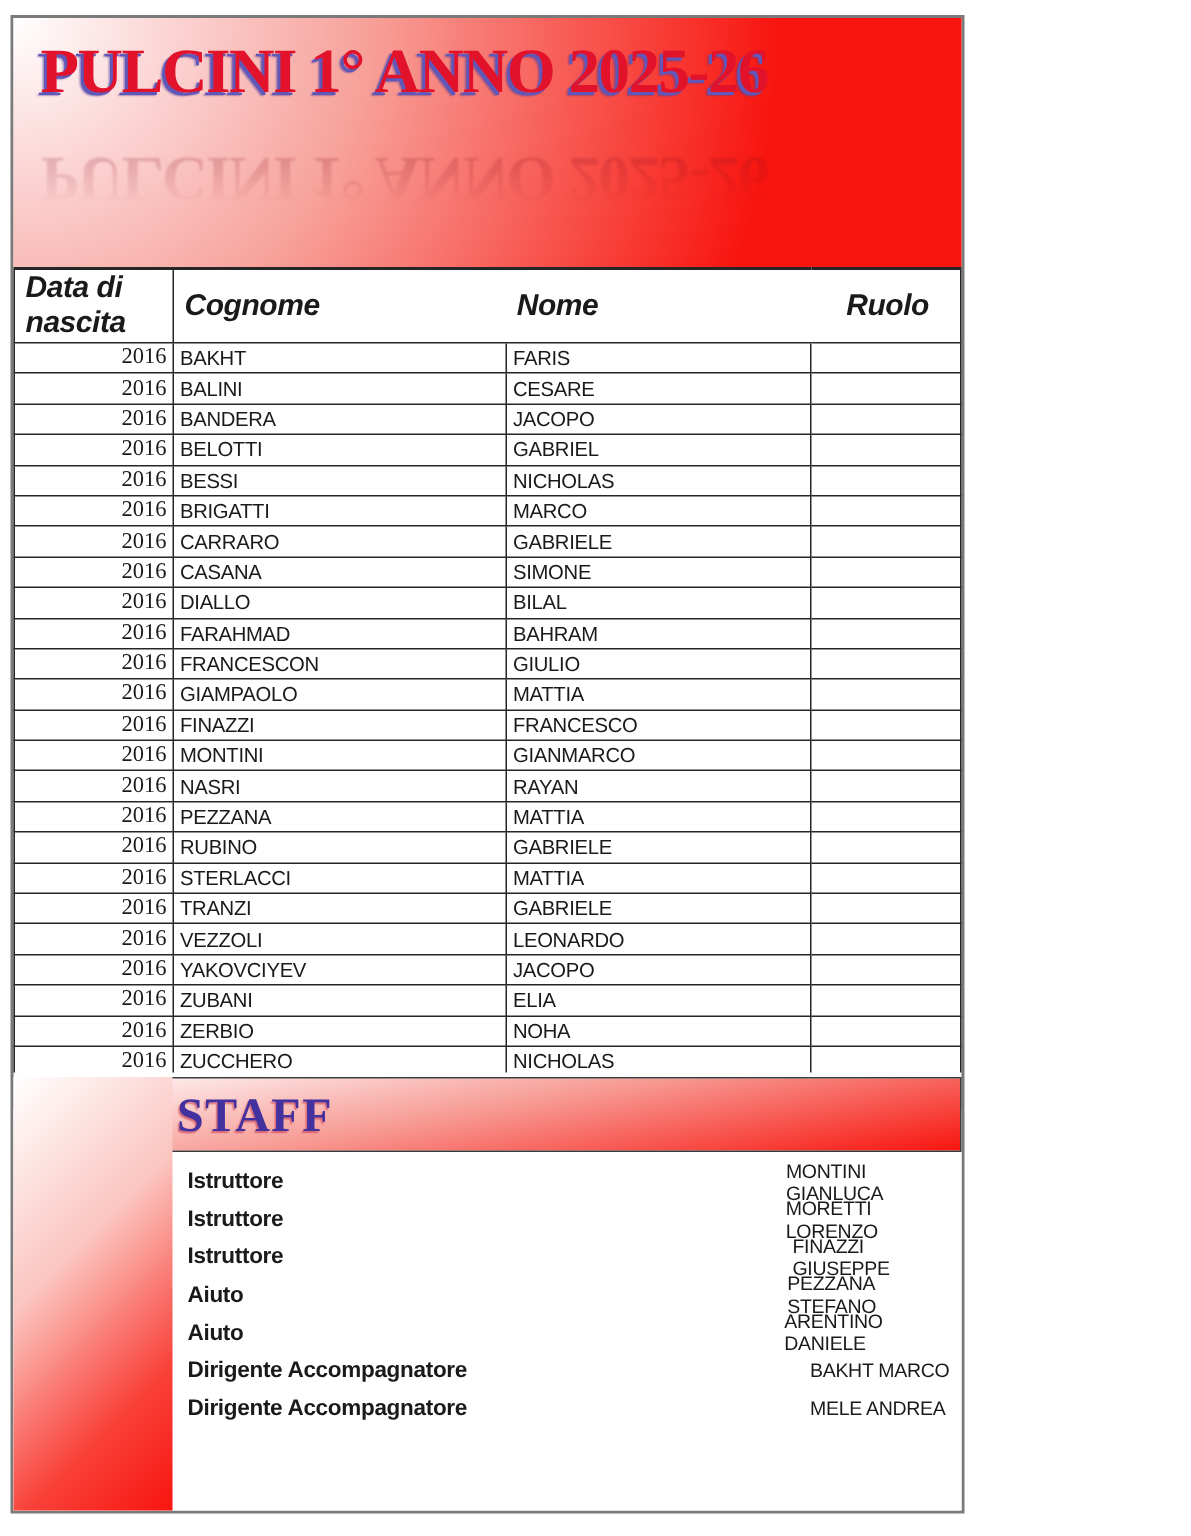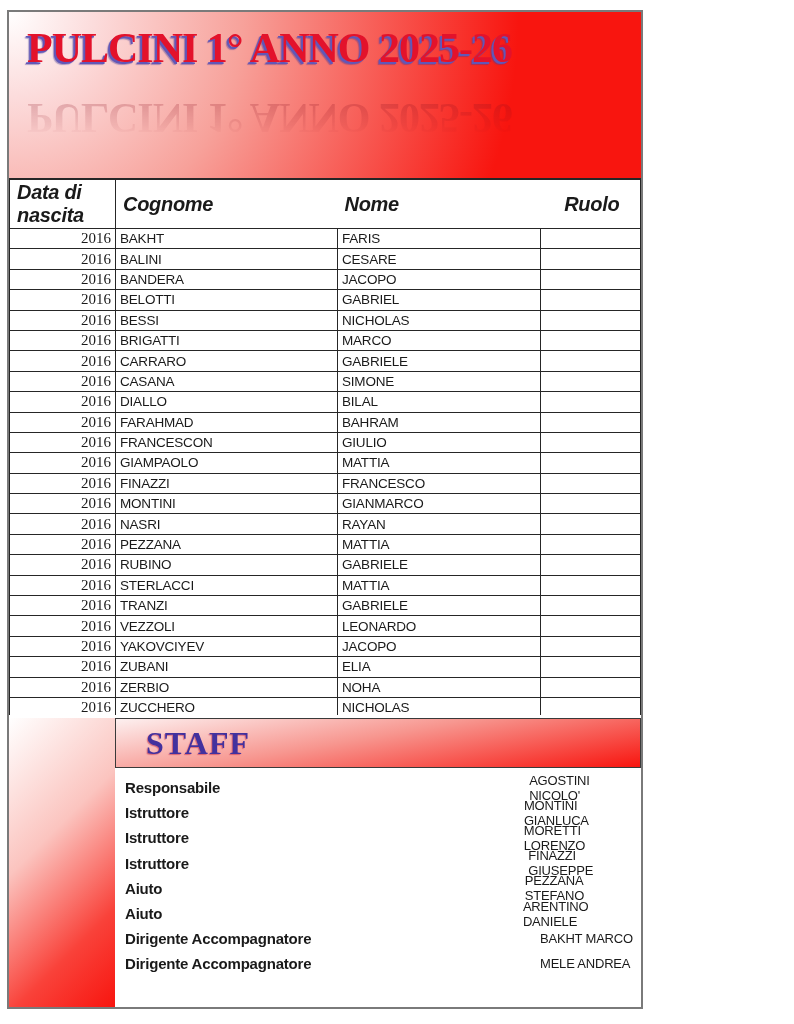--- a/index.html
+++ b/index.html
@@ -52,21 +52,21 @@
   }
   td.year{font-family:"Liberation Serif",serif;font-size:15px;text-align:right;}
   td.pname{font-size:13.5px;letter-spacing:-0.2px;padding-left:6px;}
   
   .staff-area{position:absolute;left:0;right:0;top:703px;bottom:0;background:#ffffff;}
   .staff-sidebar{
     position:absolute;left:0;top:3px;bottom:0;width:106px;
     background:linear-gradient(135deg,#ffffff 0%,#fbc4bf 40%,#f9423a 75%,#f8150f 100%);
   }
   .staff-band{
-    margin-left:106px;margin-top:3px;height:50px;box-sizing:border-box;
+    margin-left:78px;margin-top:3px;height:50px;box-sizing:border-box;
     border:1px solid #3a3a3a;display:flex;align-items:center;
     background:linear-gradient(170deg,#fdf0f0 0%,#f7968f 45%,#f8150f 100%);
   }
   .staff-heading{
     font-family:"Liberation Serif",serif;font-size:32px;font-weight:600;
     color:#42319e;padding-left:30px;letter-spacing:1px;
     text-shadow:-1px 1px 1px rgba(190,40,70,0.55);
   }
   .staff-list{margin-left:106px;padding-top:7px;}
   .staff-row{display:flex;align-items:center;height:25.2px;}
@@ -252,24 +252,20 @@
       </tbody>
   </table>
 
   <div class="staff-area">
     <div class="staff-sidebar"></div>
     <div class="staff-band">
       <span class="staff-heading">STAFF</span>
     </div>
     <div class="staff-list">
         <div class="staff-row">
-          <div class="staff-role">Responsabile</div>
-          <div class="staff-name">AGOSTINI NICOLO'</div>
-        </div>
-        <div class="staff-row">
           <div class="staff-role">Istruttore</div>
           <div class="staff-name">MONTINI GIANLUCA</div>
         </div>
         <div class="staff-row">
           <div class="staff-role">Istruttore</div>
           <div class="staff-name">MORETTI LORENZO</div>
         </div>
         <div class="staff-row">
           <div class="staff-role">Istruttore</div>
           <div class="staff-name">FINAZZI GIUSEPPE</div>

